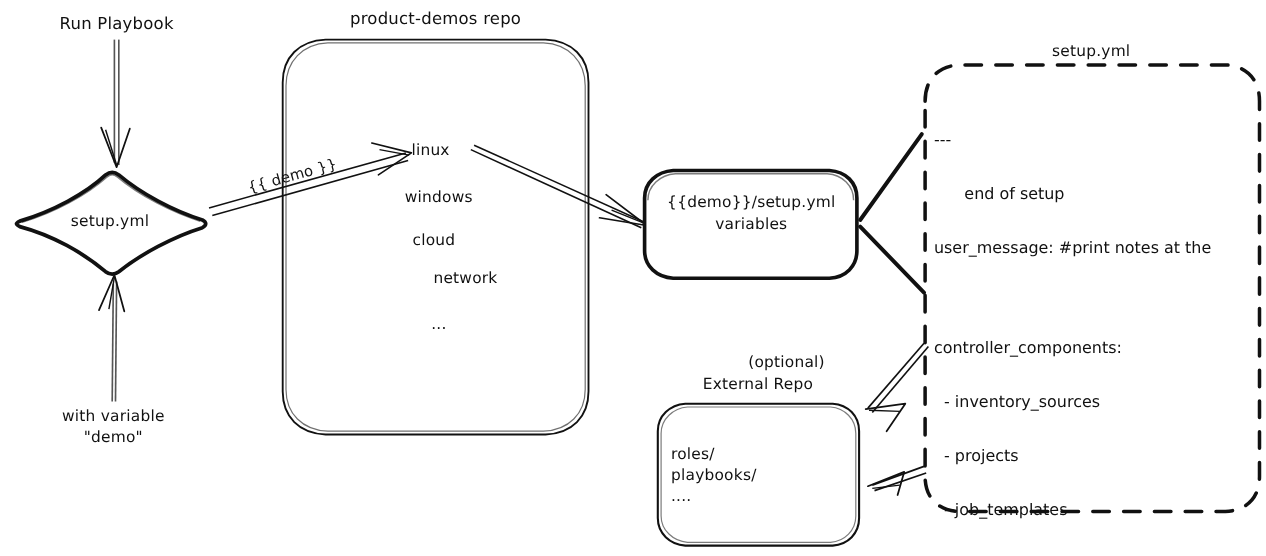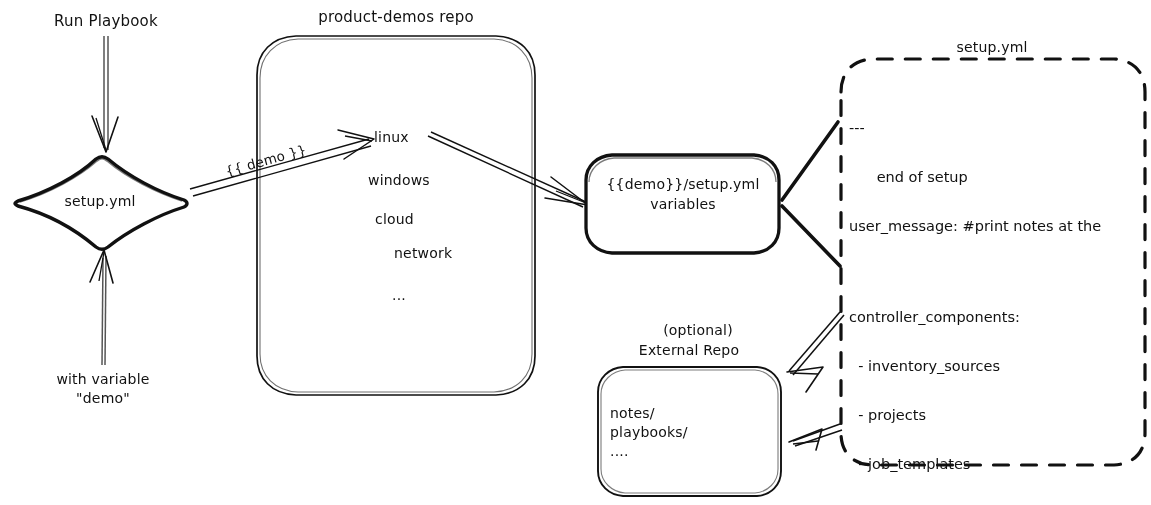--- a/index.html
+++ b/index.html
@@ -168,24 +168,24 @@
   <div class="lbl t14" style="left:368px; top:172px;">windows</div>
   <div class="lbl t14" style="left:375px; top:211px;">cloud</div>
   <div class="lbl t14" style="left:370px; top:245px;margin-left:24px;">network</div>
   <div class="lbl t14" style="left:392px; top:287px;">...</div>
 
   <div class="lbl t13 rot" style="left:228px; top:163px; transform:rotate(-15.5deg);">{{ demo }}</div>
 
   <div class="lbl t14 center" style="left:683px; top:176px;">{{demo}}/setup.yml</div>
   <div class="lbl t14 center" style="left:683px; top:196px;">variables</div>
 
-  <div class="lbl t14 center" style="left:698px; top:322px;">(optional)</div>
+  <div class="lbl t14 center" style="left:715px; top:322px;">(optional)</div>
   <div class="lbl t14 center" style="left:689px; top:342px;">External Repo</div>
 
-  <div class="lbl t14" style="left:610px; top:405px;">notes/</div>
+  <div class="lbl t14" style="left:610px; top:405px;">roles/</div>
   <div class="lbl t14" style="left:610px; top:424px;">playbooks/</div>
   <div class="lbl t14" style="left:610px; top:443px;">....</div>
 
   <div class="lbl t14 center" style="left:992px; top:39px;">setup.yml</div>
 
   <div class="yml-body" style="left:849px; top:92px;">
     <div class="yml-line">---</div>
     <div class="yml-line">      end of setup</div>
     <div class="yml-line">user_message: #print notes at the</div>
     <div class="gap"></div>

